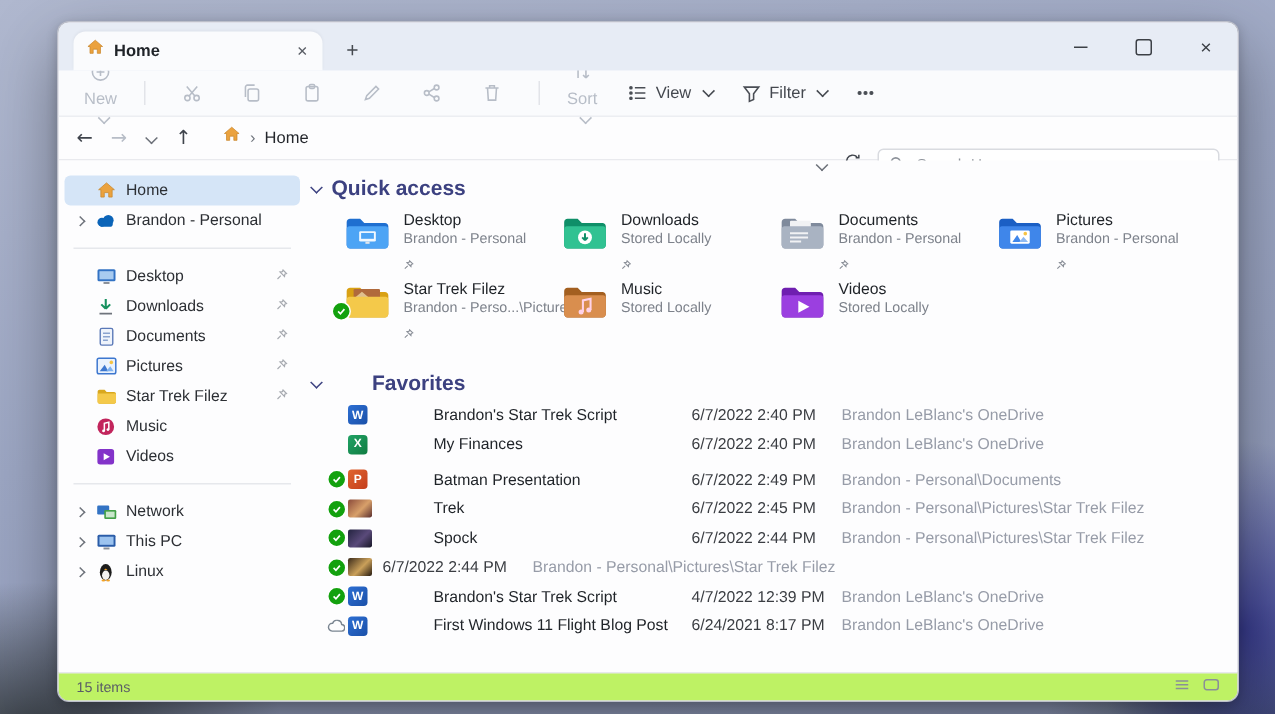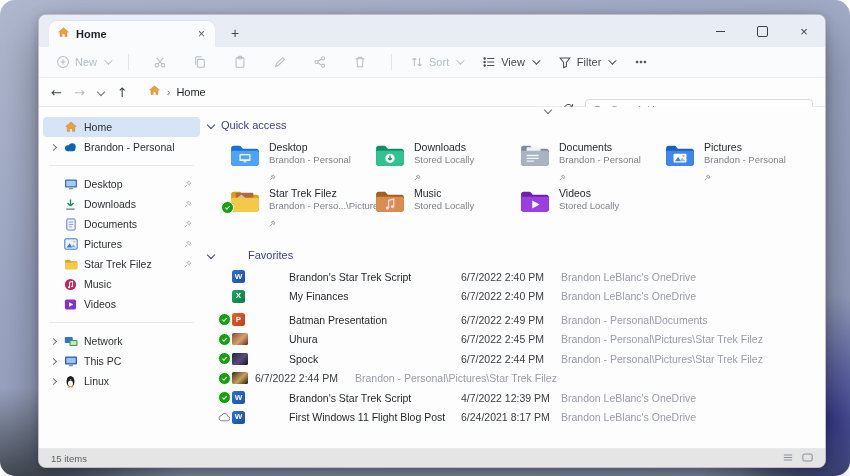--- a/index.html
+++ b/index.html
@@ -2,21 +2,21 @@
 <html><head>
 <meta charset="utf-8">
 <style>
   html,body{margin:0;padding:0;}
   body{width:850px;height:476px;overflow:hidden;font-family:"Liberation Sans","DejaVu Sans",sans-serif;}
   .stage{position:relative;width:850px;height:476px;
     background:
       radial-gradient(140px 180px at 828px 420px, rgba(43,45,138,.85) 0%, rgba(43,45,138,0) 70%),
       radial-gradient(240px 140px at 20px 486px, rgba(25,30,28,.75) 0%, rgba(25,30,28,0) 70%),
       radial-gradient(220px 120px at 850px 486px, rgba(20,35,30,.6) 0%, rgba(20,35,30,0) 70%),
-      linear-gradient(165deg,#b0b8cf 0%,#9ca6c3 45%,#8c96b6 100%); border-radius: 15px;}
+      linear-gradient(165deg,#b0b8cf 0%,#9ca6c3 45%,#8c96b6 100%);}
   .window{position:absolute;left:38px;top:14px;width:786px;height:452px;border-radius:8px;
     box-shadow:0 18px 45px rgba(0,0,0,.38),0 2px 8px rgba(0,0,0,.2);overflow:hidden;
     background:#fbfcfe;border:1px solid rgba(110,118,140,.45);display:flex;flex-direction:column;}
   
   .tabbar{height:32px;background:#e7ecf5;display:flex;align-items:flex-end;position:relative;flex:none;}
   .tab{height:26px;width:150px;margin-left:10px;background:#fafbfd;border-radius:8px 8px 0 0;
     display:flex;align-items:center;padding:0 8px;gap:6px;box-shadow:0 -1px 2px rgba(0,0,0,.04);}
   .tab .tlabel{font-size:11px;font-weight:bold;color:#1f2328;flex:1;}
   .tclose{font-size:12px;color:#5a5e66;line-height:1;padding:0 2px;cursor:default;}
   .newtab{width:24px;height:24px;margin:0 0 2px 8px;display:flex;align-items:center;justify-content:center;
@@ -25,21 +25,21 @@
   .wc{width:42px;height:100%;display:flex;align-items:center;justify-content:center;color:#3c4046;}
   .wc-min{display:block;width:9px;height:1px;background:#3c4046;}
   .wc-max{display:block;width:9px;height:9px;border:1px solid #3c4046;border-radius:2px;}
   .wc-x{font-size:13px;line-height:1;}
   
   .toolbar{height:30px;background:#fafbfd;display:flex;align-items:center;padding:0 12px;gap:10px;
     border-bottom:1px solid #eceef2;flex:none;}
   .tbtn{display:flex;align-items:center;gap:5px;font-size:11px;background:none;border:none;padding:3px 5px;
     border-radius:4px;color:#44484f;font-family:inherit;}
   .tbtn svg{display:block;}
-  .disabled{color:#b7bdc7;}
+  .disabled{color:#b7bdc7;flex-direction:column;}
   .disabled svg *{stroke:#b7bdc7 !important;}
   .enabled svg *{stroke:#4a4e55;}
   .sep{width:1px;height:16px;background:#e2e4e9;margin:0 3px;flex:none;}
   .chev{display:inline-block;width:5px;height:5px;border-right:1.3px solid currentColor;border-bottom:1.3px solid currentColor;
     transform:rotate(45deg) translateY(-2px);margin-left:2px;}
   .icons-group{display:flex;gap:16px;align-items:center;margin:0 6px;}
   
   .addressbar{height:28px;background:#fdfdfe;border-bottom:1px solid #e9eaee;display:flex;align-items:center;
     padding:0 12px;gap:12px;flex:none;}
   .nav-glyph{font-family:"DejaVu Sans",sans-serif;font-size:13px;color:#3f444c;line-height:1;}
@@ -60,21 +60,21 @@
     font-size:10.5px;color:#2c2f34;}
   .side-item .exp{width:8px;flex:none;display:flex;justify-content:center;}
   .exp .chr{width:4px;height:4px;border-right:1.1px solid #6f747c;border-bottom:1.1px solid #6f747c;transform:rotate(-45deg);}
   .side-item .sicon{width:15px;height:15px;flex:none;display:flex;align-items:center;justify-content:center;}
   .side-item .slabel{flex:1;white-space:nowrap;overflow:hidden;}
   .side-item.sel{background:#d5e5f7;}
   .sdivider{height:1px;background:#e6e8ec;margin:8px 10px;}
   .pin-g{flex:none;opacity:.65;}
   
   .main{flex:1;min-width:0;padding-top:10px;position:relative;}
-  .sechead{display:flex;align-items:center;gap:7px;margin-left:4px;height:16px;font-size:11px;color:#3c4180;}
+  .sechead{display:flex;align-items:center;gap:7px;margin-left:4px;height:16px;font-size:14px;color:#3c4180;font-weight:bold;}
   .sechead .chr{width:5px;height:5px;border-right:1.3px solid #3c4180;border-bottom:1.3px solid #3c4180;transform:rotate(45deg);}
   .qa-grid{display:grid;grid-template-columns:repeat(4,145px);margin-left:25px;margin-top:6px;}
   .tile{height:44px;display:flex;gap:8px;align-items:flex-start;padding-top:2px;}
   .tile .ticonwrap{position:relative;flex:none;margin-top:2px;}
   .tile .tname{font-size:10.5px;color:#1f2328;line-height:13px;}
   .tile .tsub{font-size:9.5px;color:#7d828b;line-height:12px;white-space:nowrap;}
   .tile .tpin{margin-top:1px;}
   .qcheck{position:absolute;left:-8px;bottom:0px;}
   .sync-badge{width:11px;height:11px;border-radius:50%;background:#13a10e;border:1px solid #fff;
     display:flex;align-items:center;justify-content:center;}
@@ -92,21 +92,21 @@
   .app-word{background:linear-gradient(135deg,#2d6fd3,#1a50a8);}
   .app-excel{background:linear-gradient(135deg,#21a366,#107c41);}
   .app-ppt{background:linear-gradient(135deg,#e0642f,#c43e1c);}
   .thumb{width:16px;height:12px;border-radius:1.5px;}
   .th-uhura{background:linear-gradient(135deg,#8a4a3a,#d8a06a 55%,#5a2e2e);}
   .th-spock{background:linear-gradient(135deg,#23233f,#5a4a7a 55%,#171726);}
   .th-pike{background:linear-gradient(135deg,#3a2a1a,#caa05a 55%,#23180e);}
   .gap-fav{margin-top:16px;gap:34px;}
   .gap-rec{margin-top:8px;}
   
-  .statusbar{height:18px;flex:none;border-top:1px solid #e7e8ec;background:#e5e5e5;display:flex;align-items:center;
+  .statusbar{height:18px;flex:none;border-top:1px solid #e7e8ec;background:#bef264;display:flex;align-items:center;
     padding:0 12px;font-size:9.5px;color:#5a5e66;}
   .statusbar .count{flex:1;}
   .sbicons{display:flex;gap:9px;align-items:center;}
   .folder{display:block;}
 </style>
 </head>
 <body>
 
 <div class="stage">
   <div class="window">
@@ -605,21 +605,21 @@
             <span class="stat">
                 <span class="sync-badge">
                   <svg width="7" height="7" viewBox="0 0 10 10" fill="none" stroke="#fff" stroke-width="1.6">
                     <path d="M2 5.2 4.2 7.4 8 3"></path>
                   </svg>
                 </span>
               </span>
             <span class="ficon">
                 <span class="thumb th-uhura"></span>
               </span>
-            <span class="fname">Uhura</span>
+            <span class="fname">Trek</span>
             <span class="fdate">6/7/2022 2:45 PM</span>
             <span class="floc">Brandon - Personal\Pictures\Star Trek Filez</span>
           </div>
           <div class="file-row">
             <span class="stat">
                 <span class="sync-badge">
                   <svg width="7" height="7" viewBox="0 0 10 10" fill="none" stroke="#fff" stroke-width="1.6">
                     <path d="M2 5.2 4.2 7.4 8 3"></path>
                   </svg>
                 </span>

